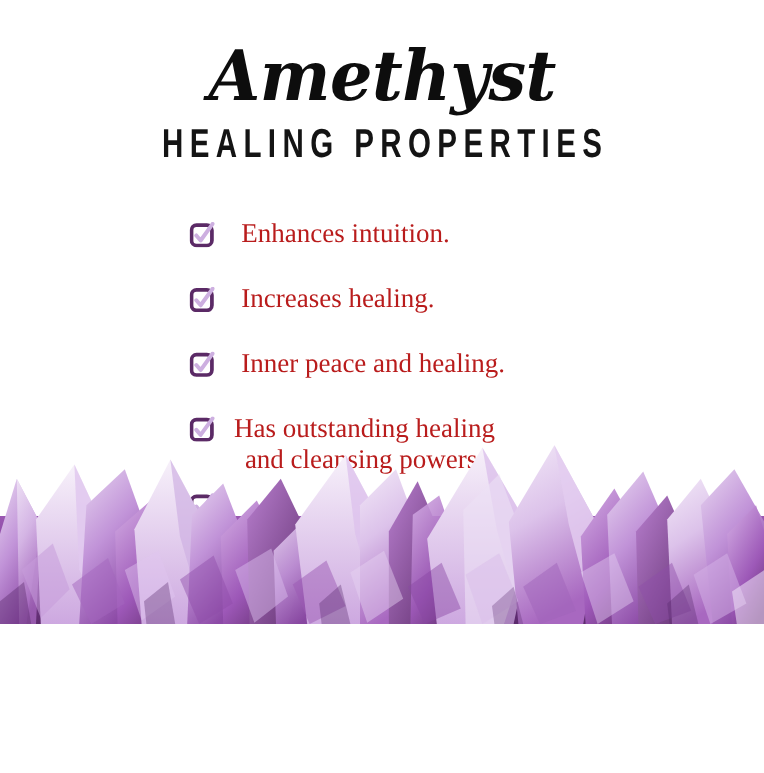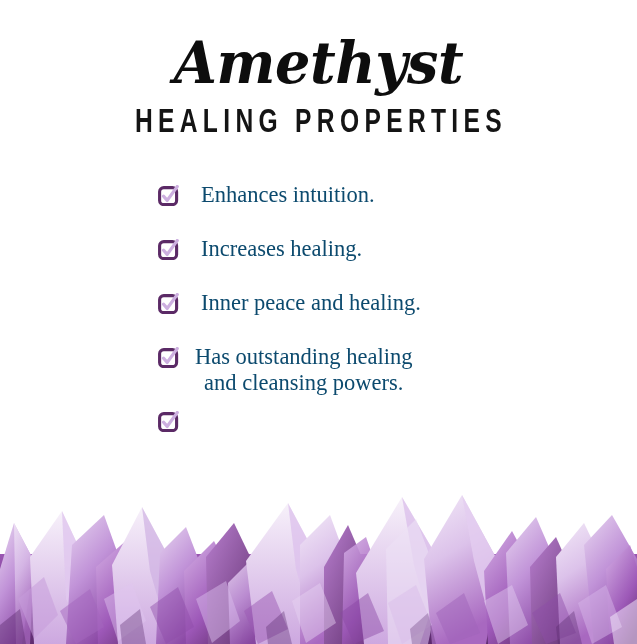--- a/index.html
+++ b/index.html
@@ -6,21 +6,21 @@
     margin: 0;
     padding: 0;
     background: #ffffff;
   }
   body {
     font-family: "Liberation Serif", serif;
   }
   .poster {
     position: relative;
     width: 637px;
-    height: 644px;
+    height: 520px;
     background: #ffffff;
     overflow: hidden;
   }
 
   
   .heading {
     position: absolute;
     top: 34px;
     left: 0;
     width: 637px;
@@ -72,21 +72,21 @@
     width: 21px;
     height: 21px;
     margin-top: 3px;
   }
   .checkbox svg { display: block; }
 
   .item-text {
     font-family: "Liberation Serif", serif;
     font-size: 22.5px;
     line-height: 26px;
-    color: #0c4a6e;
+    color: #b91c1c;
     margin-left: 22px;
     white-space: pre-line;
     text-align: center;
   }
   .item-text.two-line { margin-left: 16px; }
 
   
   .crystals {
     position: absolute;
     left: 0;

